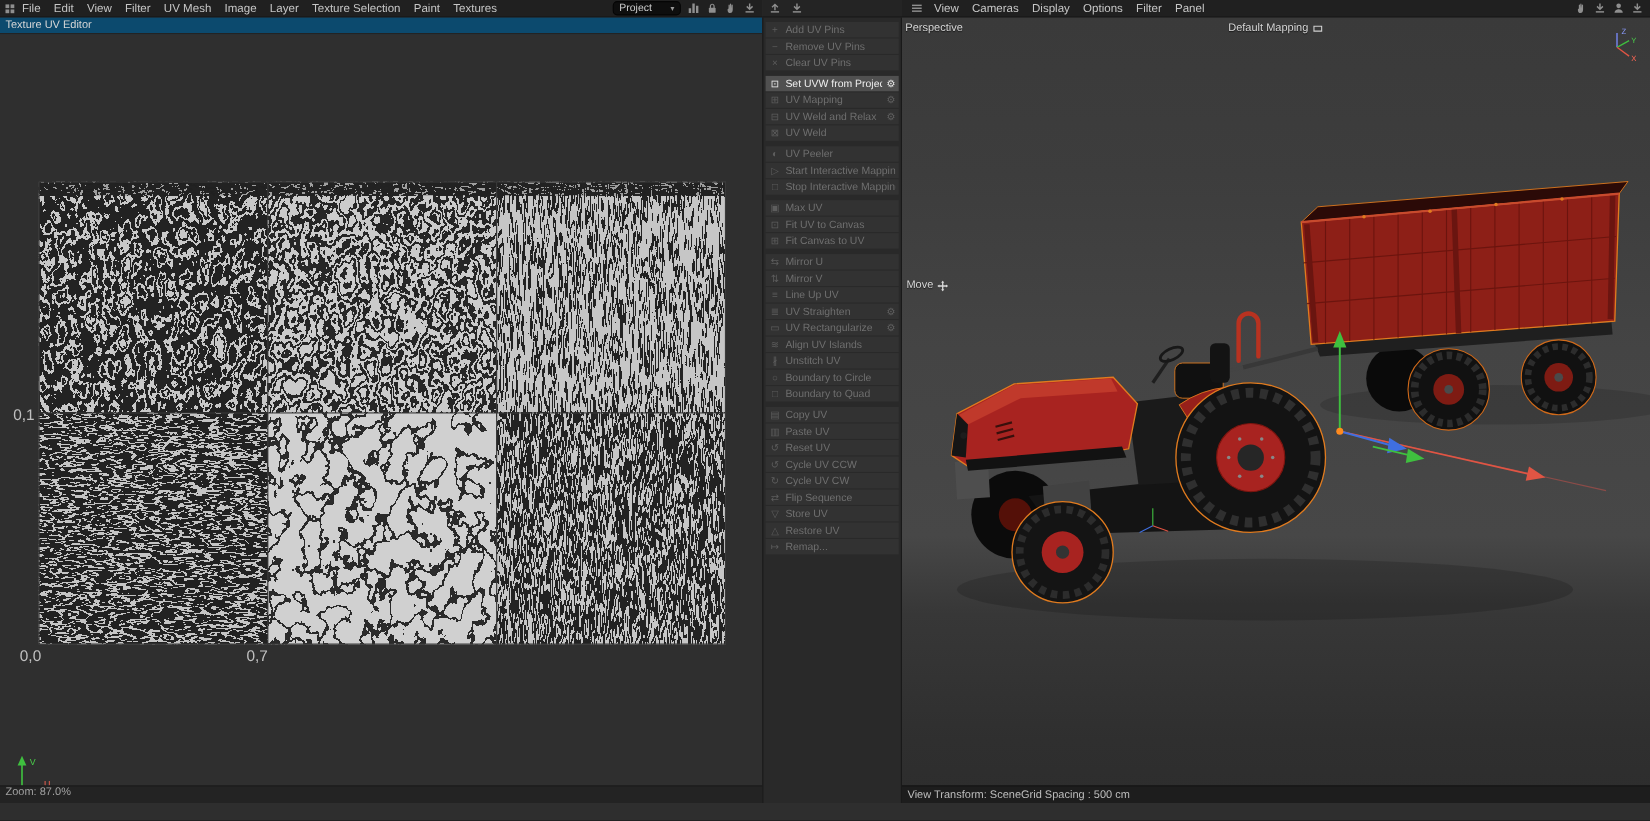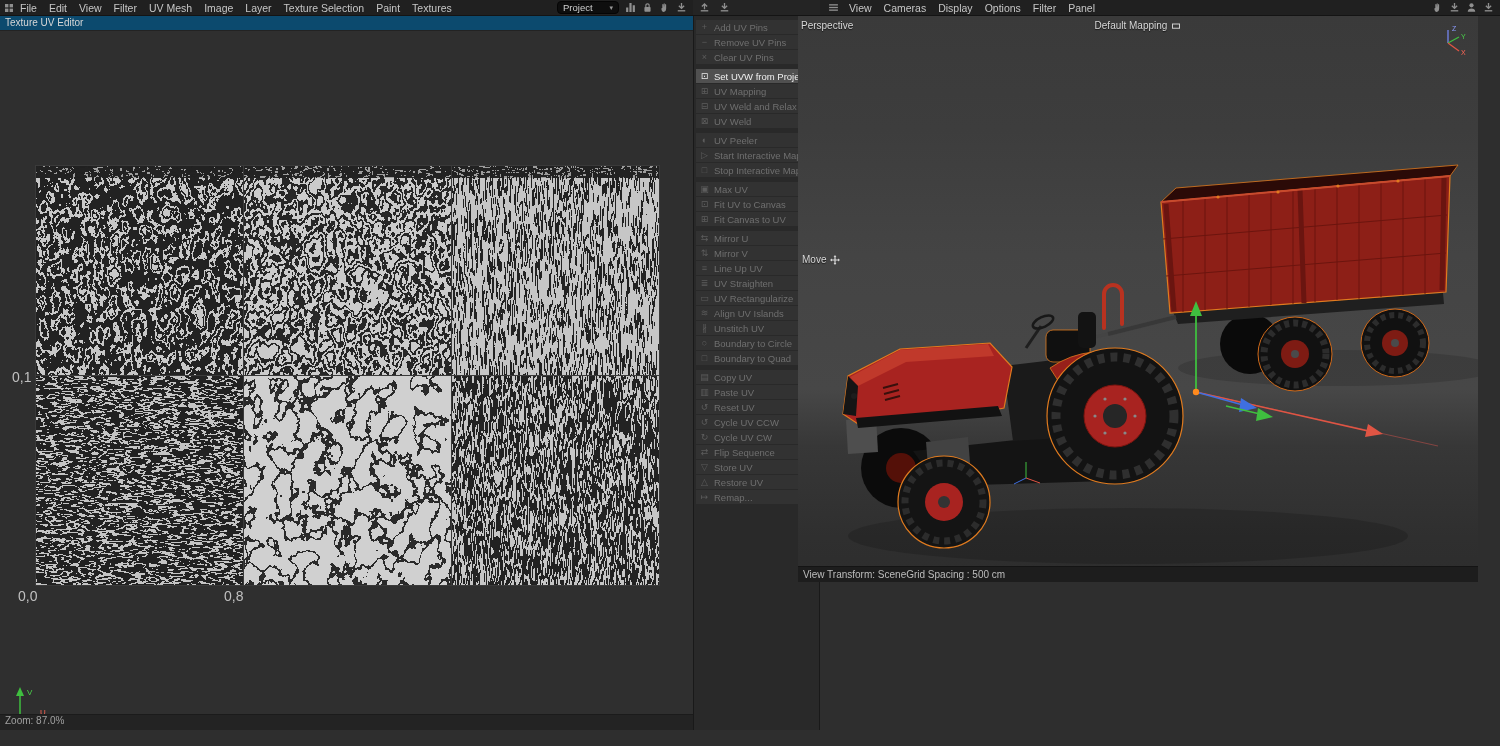--- a/index.html
+++ b/index.html
@@ -40,21 +40,21 @@
   .cmd{height:14px;margin-bottom:1px;background:#323232;color:#6f6f6f;font-size:9.5px;
        display:flex;align-items:center;gap:4px;padding:0 3px;cursor:default}
   .cmd.group-start{margin-top:5px}
   .cmd-icon{width:11px;flex:none;text-align:center;font-size:9px;color:#5d5d5d;line-height:14px}
   .cmd-label{flex:1;white-space:nowrap;overflow:hidden}
   .cmd-gear{margin-left:auto;flex:none;font-size:9px;color:#606060;line-height:14px}
   .cmd.selected{background:#505050;color:#efefef}
   .cmd.selected .cmd-icon,.cmd.selected .cmd-gear{color:#e9e9e9}
 
   
-  #viewport{position:absolute;left:798px;top:16px;width:680px;height:566px;overflow:hidden;
+  #viewport{position:absolute;left:820px;top:16px;width:680px;height:714px;overflow:hidden;
             background:linear-gradient(180deg,#3a3a3a 0%,#3d3d3d 20%,#444444 42%,#474747 66%,#373737 76%,#2f2f2f 92%,#2d2d2d 100%)}
   .vp-label{position:absolute;font-size:10px;color:#d8d8d8;text-shadow:0 1px 1px rgba(0,0,0,.7);
             display:flex;align-items:center;gap:4px;z-index:5}
   #vp-perspective{left:3px;top:4px}
   #vp-camera{left:0;right:0;top:4px;justify-content:center}
   #vp-move{left:4px;top:238px}
   #vp-scene{position:absolute;left:0;top:0}
   #vp-hud{position:absolute;right:8px;top:6px}
   #vp-status{position:absolute;left:0;bottom:0;width:100%;height:16px;background:#1d1d1d;border-top:1px solid #141414;
              display:flex;justify-content:flex-start;align-items:center;padding:7px 5px;font-size:10px;color:#bdbdbd;z-index:6}
@@ -282,21 +282,21 @@
           <rect x="0.5" y="0.5" width="624" height="420"></rect>
           <line x1="208.5" y1="0" x2="208.5" y2="421"></line>
           <line x1="416.5" y1="0" x2="416.5" y2="421"></line>
           <line x1="0" y1="210.5" x2="625" y2="210.5"></line>
         </g>
       </svg>
     </div>
 
     <span class="uv-coord" id="coord-01">0,1</span>
     <span class="uv-coord" id="coord-00">0,0</span>
-    <span class="uv-coord" id="coord-10">0,8</span>
+    <span class="uv-coord" id="coord-10">0,7</span>
 
     <svg id="uv-axis" width="48" height="46">
       <line x1="10" y1="38" x2="10" y2="13" stroke="#3fbf3f" stroke-width="1.5"></line>
       <polygon points="6,14 14,14 10,5" fill="#3fbf3f"></polygon>
       <line x1="10" y1="38" x2="35" y2="38" stroke="#e05544" stroke-width="1.5"></line>
       <polygon points="34,34 34,42 43,38" fill="#e05544"></polygon>
       <text x="17" y="13" font-size="8" fill="#4ad04a">V</text>
       <text x="30" y="33" font-size="8" fill="#ff6655">U</text>
     </svg>
 

